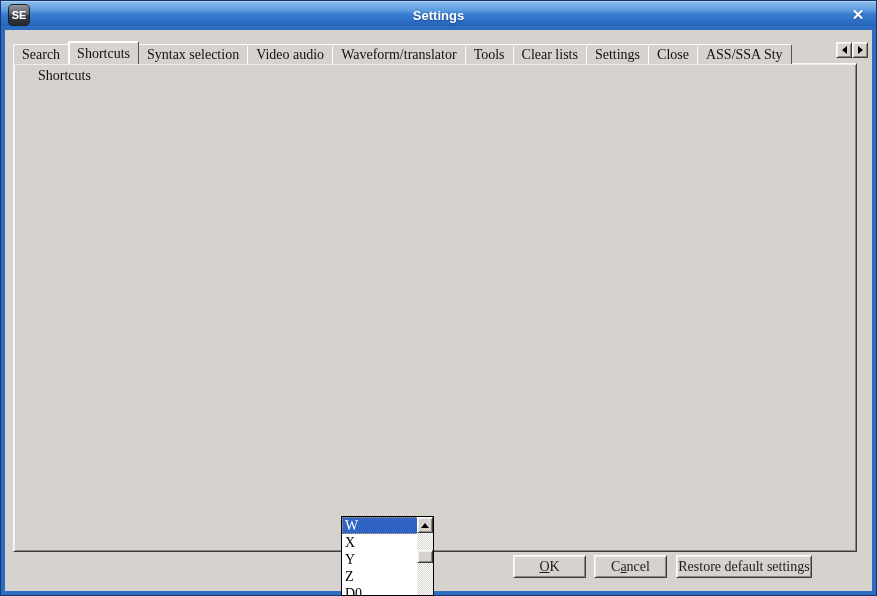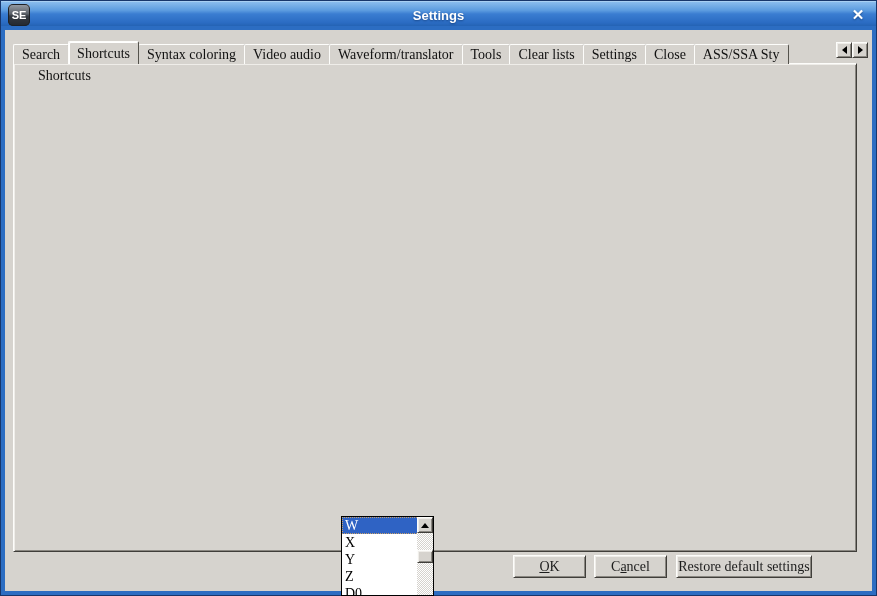--- a/index.html
+++ b/index.html
@@ -119,21 +119,21 @@
   <div class="abs se-icon">
     <span>SE</span>
   </div>
   <div class="abs close-x">✕</div>
 
   <div class="abs body"></div>
 
   <div class="abs tab-strip" id="tabStrip">
       <div class="tab">Search</div>
       <div class="tab active">Shortcuts</div>
-      <div class="tab">Syntax coloring</div>
+      <div class="tab">Syntax selection</div>
       <div class="tab">Video audio</div>
       <div class="tab">Waveform/translator</div>
       <div class="tab">Tools</div>
       <div class="tab">Clear lists</div>
       <div class="tab">Settings</div>
       <div class="tab">Close</div>
       <div class="tab">ASS/SSA Sty</div>
     </div>
   <div class="abs tab-spin btn" style="left:836px;">
     <span class="tri-left"></span>

